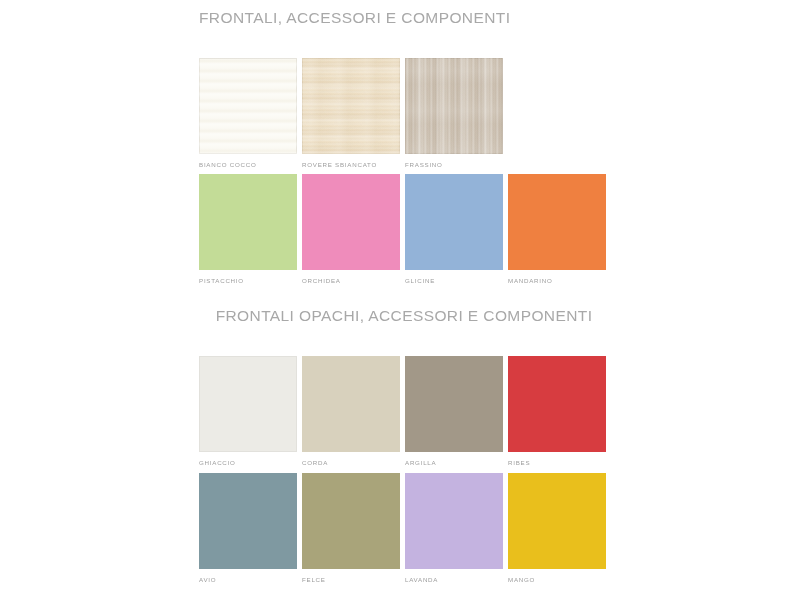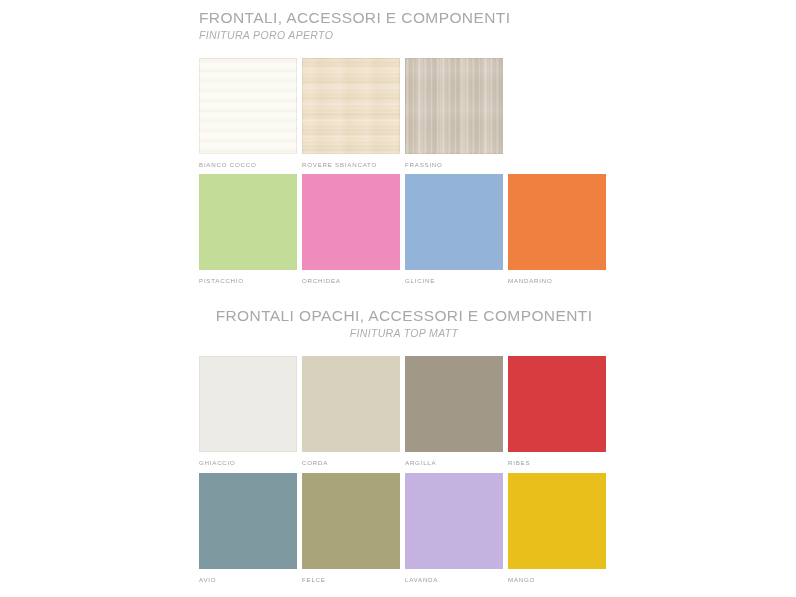--- a/index.html
+++ b/index.html
@@ -166,21 +166,20 @@
         rgba(250,246,235,0.00) 10px);
   }
 </style>
 </head>
 <body style="background-color: rgb(255, 255, 255);">
 
 <div class="page">
 
   <div class="section" id="section-0">
     <div class="section-title">FRONTALI, ACCESSORI E COMPONENTI</div>
-    <div class="section-subtitle">FINITURA PORO APERTO</div>
   </div>
 
   <div class="swatch-grid" id="grid-0">
 
     <div class="swatch-cell">
       <div class="swatch-chip" id="chip-0-0-0" style="background-color: rgb(251, 250, 244); box-shadow: rgb(230, 228, 221) 0px 0px 0px 1px inset;">
         <div class="grain-soft"></div>
       </div>
       <div class="swatch-label">BIANCO COCCO</div>
     </div>
@@ -220,21 +219,20 @@
 
     <div class="swatch-cell">
       <div class="swatch-chip" id="chip-0-1-3" style="background-color: rgb(239, 128, 64); box-shadow: rgb(239, 128, 64) 0px 0px 0px 1px inset;"></div>
       <div class="swatch-label">MANDARINO</div>
     </div>
 
   </div>
 
   <div class="section" id="section-1">
     <div class="section-title">FRONTALI OPACHI, ACCESSORI E COMPONENTI</div>
-    <div class="section-subtitle">FINITURA TOP MATT</div>
   </div>
 
   <div class="swatch-grid" id="grid-2">
 
     <div class="swatch-cell">
       <div class="swatch-chip" id="chip-1-0-0" style="background-color: rgb(236, 235, 230); box-shadow: rgb(226, 225, 220) 0px 0px 0px 1px inset;"></div>
       <div class="swatch-label">GHIACCIO</div>
     </div>
 
     <div class="swatch-cell">

